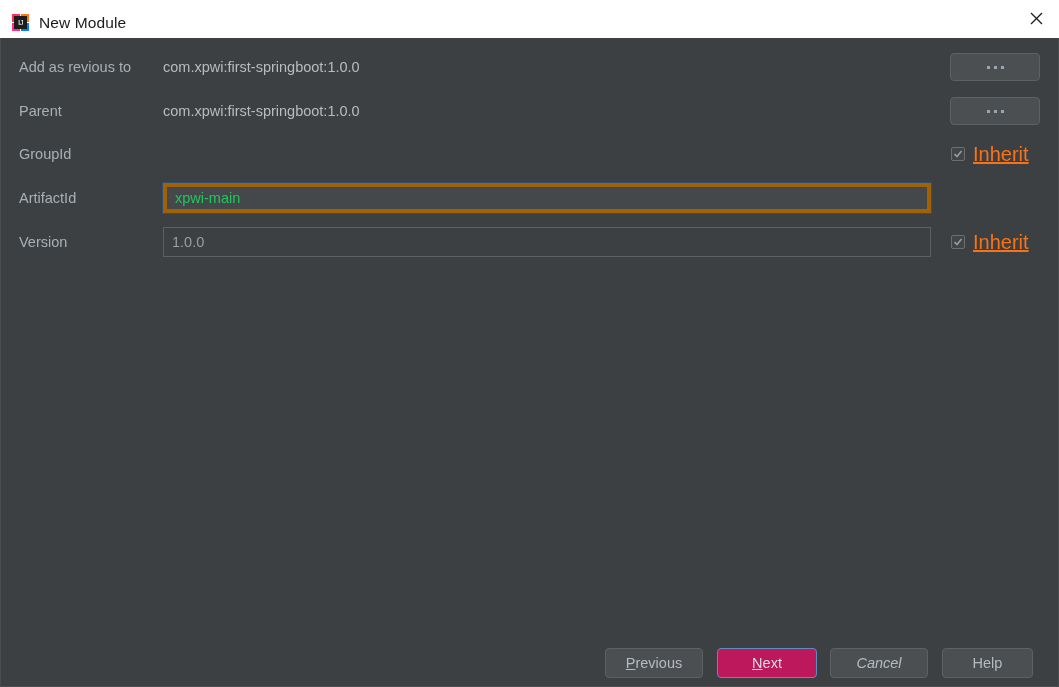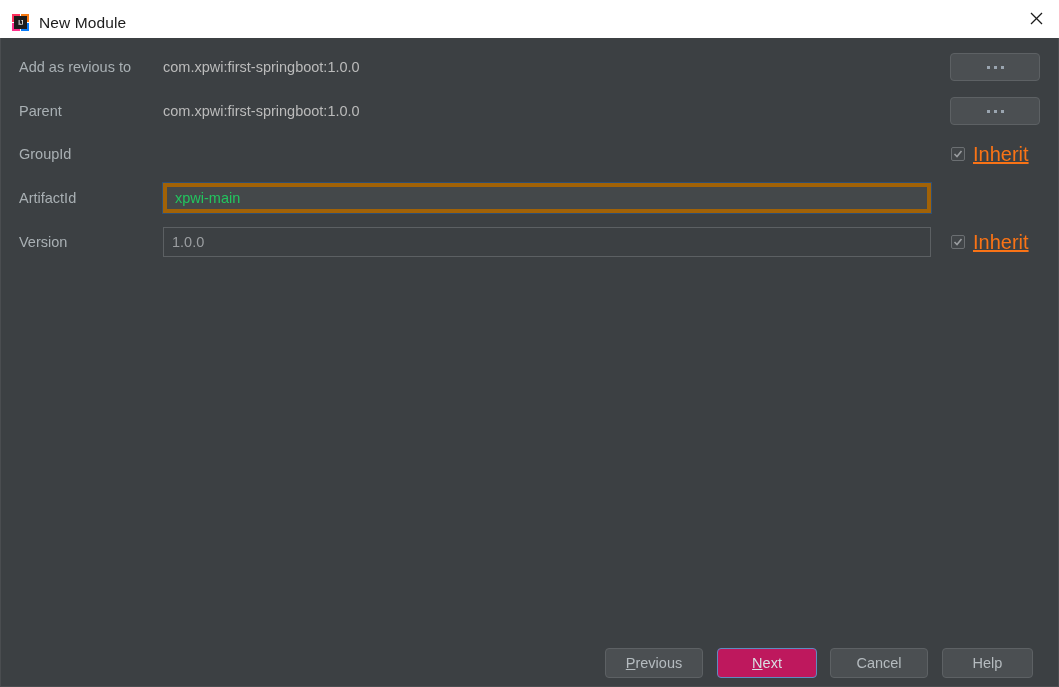--- a/index.html
+++ b/index.html
@@ -296,21 +296,21 @@
       </div>
     </div>
 
     <div class="footer">
       <div class="btn" style="left:604px; width:98px;">
         <span><span class="mn">P</span><span>revious</span></span>
       </div>
       <div class="btn primary" style="left:716px; width:100px;">
         <span><span class="mn">N</span><span>ext</span></span>
       </div>
-      <div class="btn" style="left:829px; width:98px;">
+      <div class="btn" style="left:829px; width:98px;font-style:italic;">
         <span>Cancel</span>
       </div>
       <div class="btn" style="left:941px; width:91px;">
         <span>Help</span>
       </div>
     </div>
 
   </div>
 </div>
 

